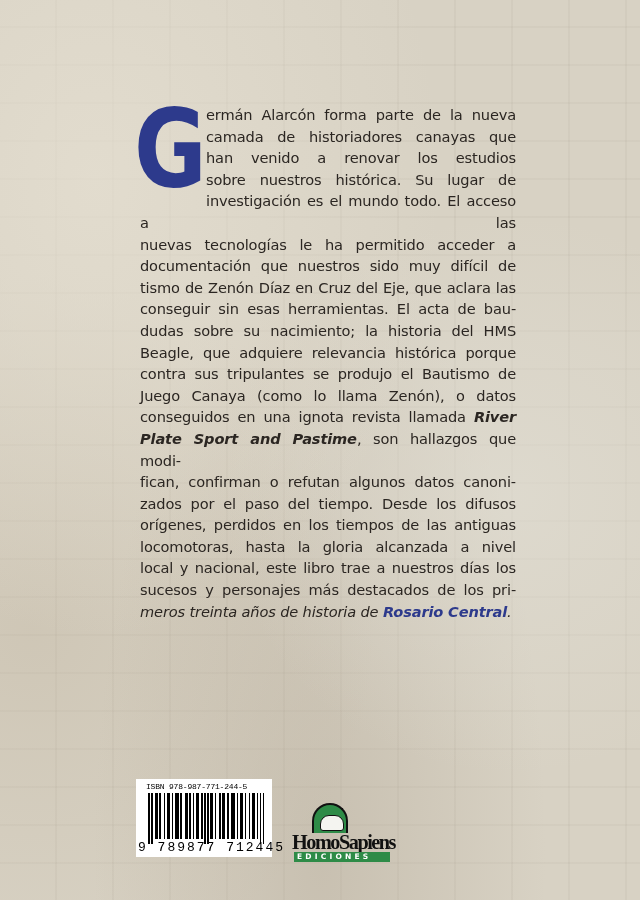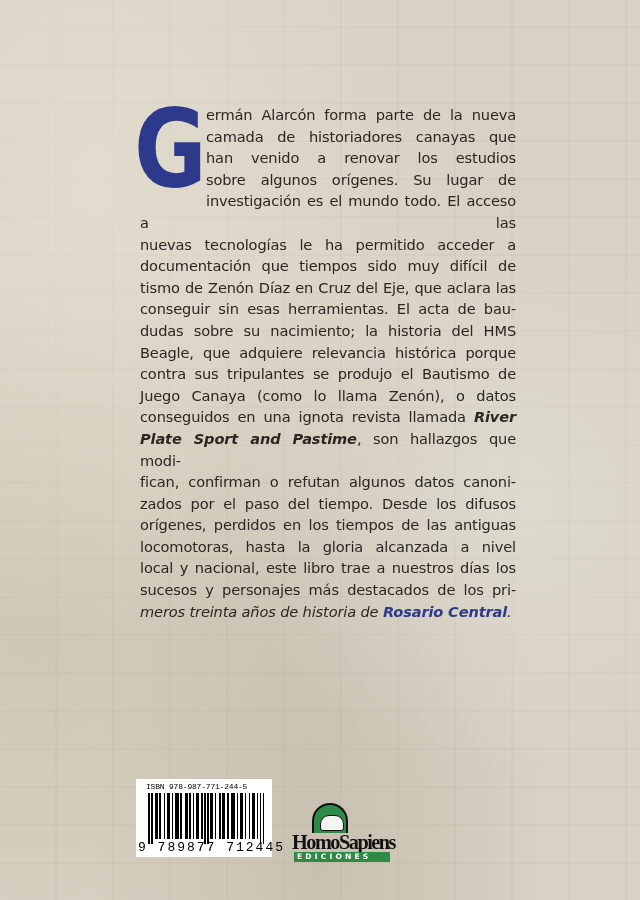--- a/index.html
+++ b/index.html
@@ -66,24 +66,24 @@
 </style>
 </head>
 <body>
 
 <div class="cover">
   <div class="blurb">
     <span class="dropcap">G</span>
     <span class="line">ermán Alarcón forma parte de la nueva</span>
     <span class="line">camada de historiadores canayas que</span>
     <span class="line">han venido a renovar los estudios</span>
-    <span class="line">sobre algunos orígenes. Su lugar de</span>
+    <span class="line">sobre nuestros histórica. Su lugar de</span>
     <span class="line">investigación es el mundo todo. El acceso a las</span>
     <span class="line">nuevas tecnologías le ha permitido acceder a</span>
-    <span class="line">documentación que tiempos sido muy difícil de</span>
+    <span class="line">documentación que nuestros sido muy difícil de</span>
     <span class="line">tismo de Zenón Díaz en Cruz del Eje, que aclara las</span>
     <span class="line">conseguir sin esas herramientas. El acta de bau-</span>
     <span class="line">dudas sobre su nacimiento; la historia del HMS</span>
     <span class="line">Beagle, que adquiere relevancia histórica porque</span>
     <span class="line">contra sus tripulantes se produjo el Bautismo de</span>
     <span class="line">Juego Canaya (como lo llama Zenón), o datos</span>
     <span class="line"><span>conseguidos en una ignota revista llamada </span><i>River</i></span>
     <span class="line"><i>Plate Sport and Pastime</i><span>, son hallazgos que modi-</span></span>
     <span class="line">fican, confirman o refutan algunos datos canoni-</span>
     <span class="line">zados por el paso del tiempo. Desde los difusos</span>

